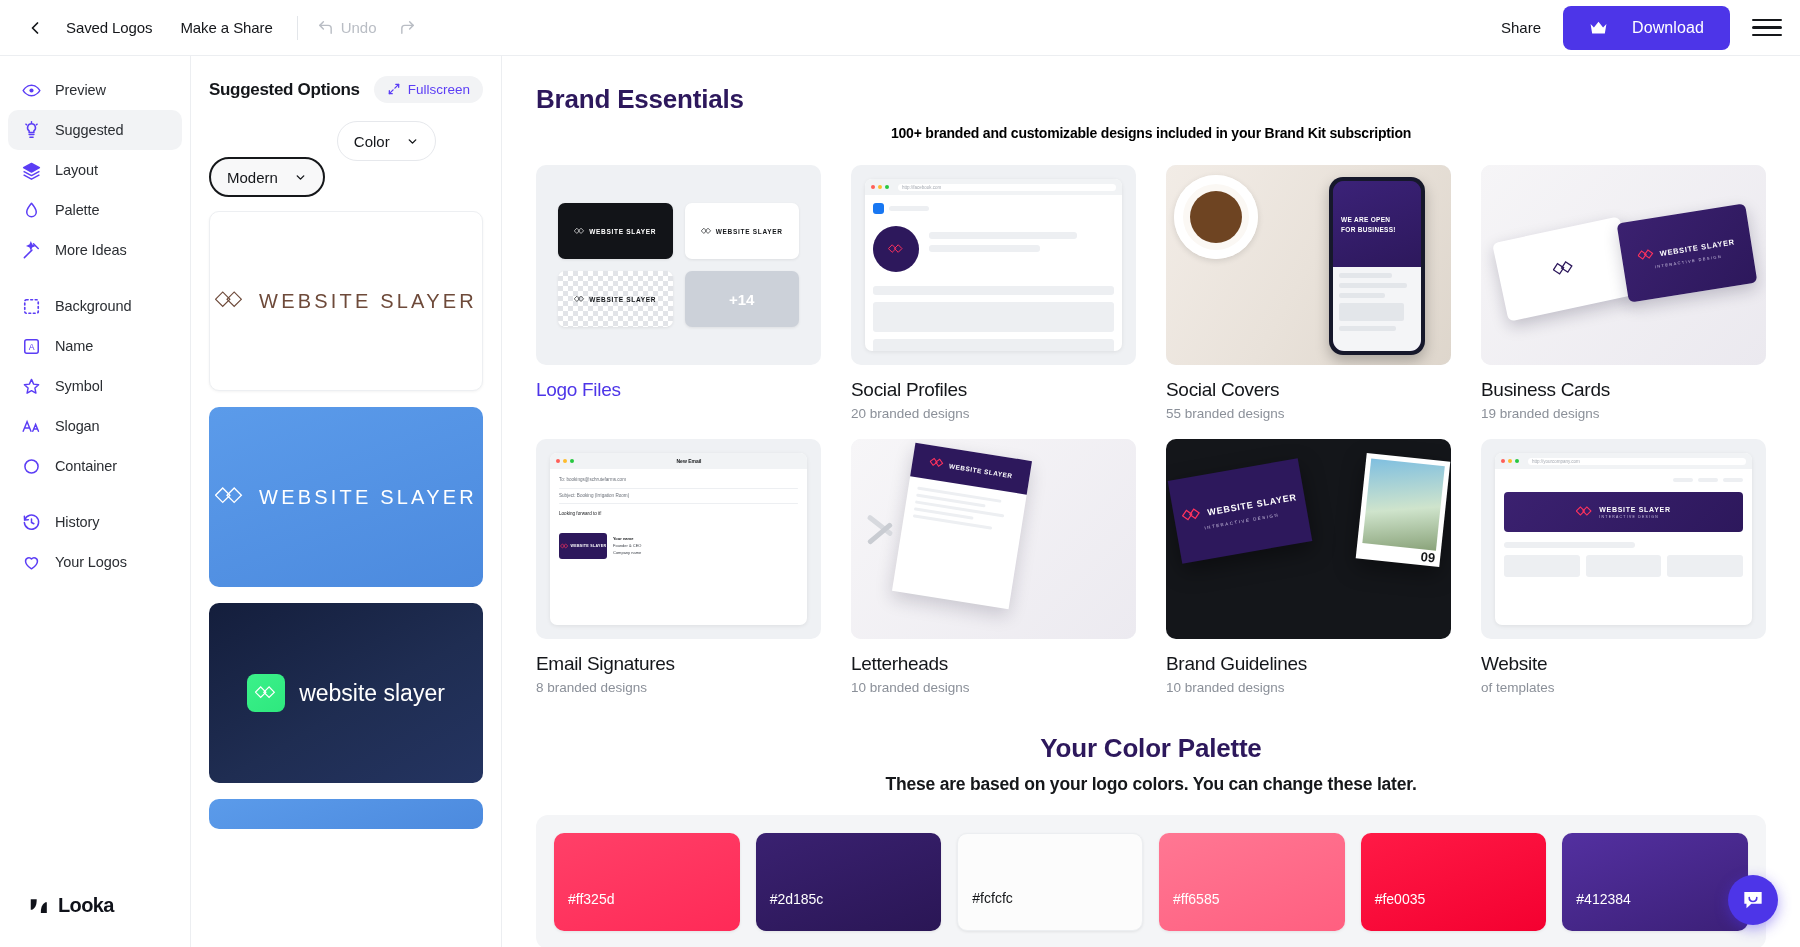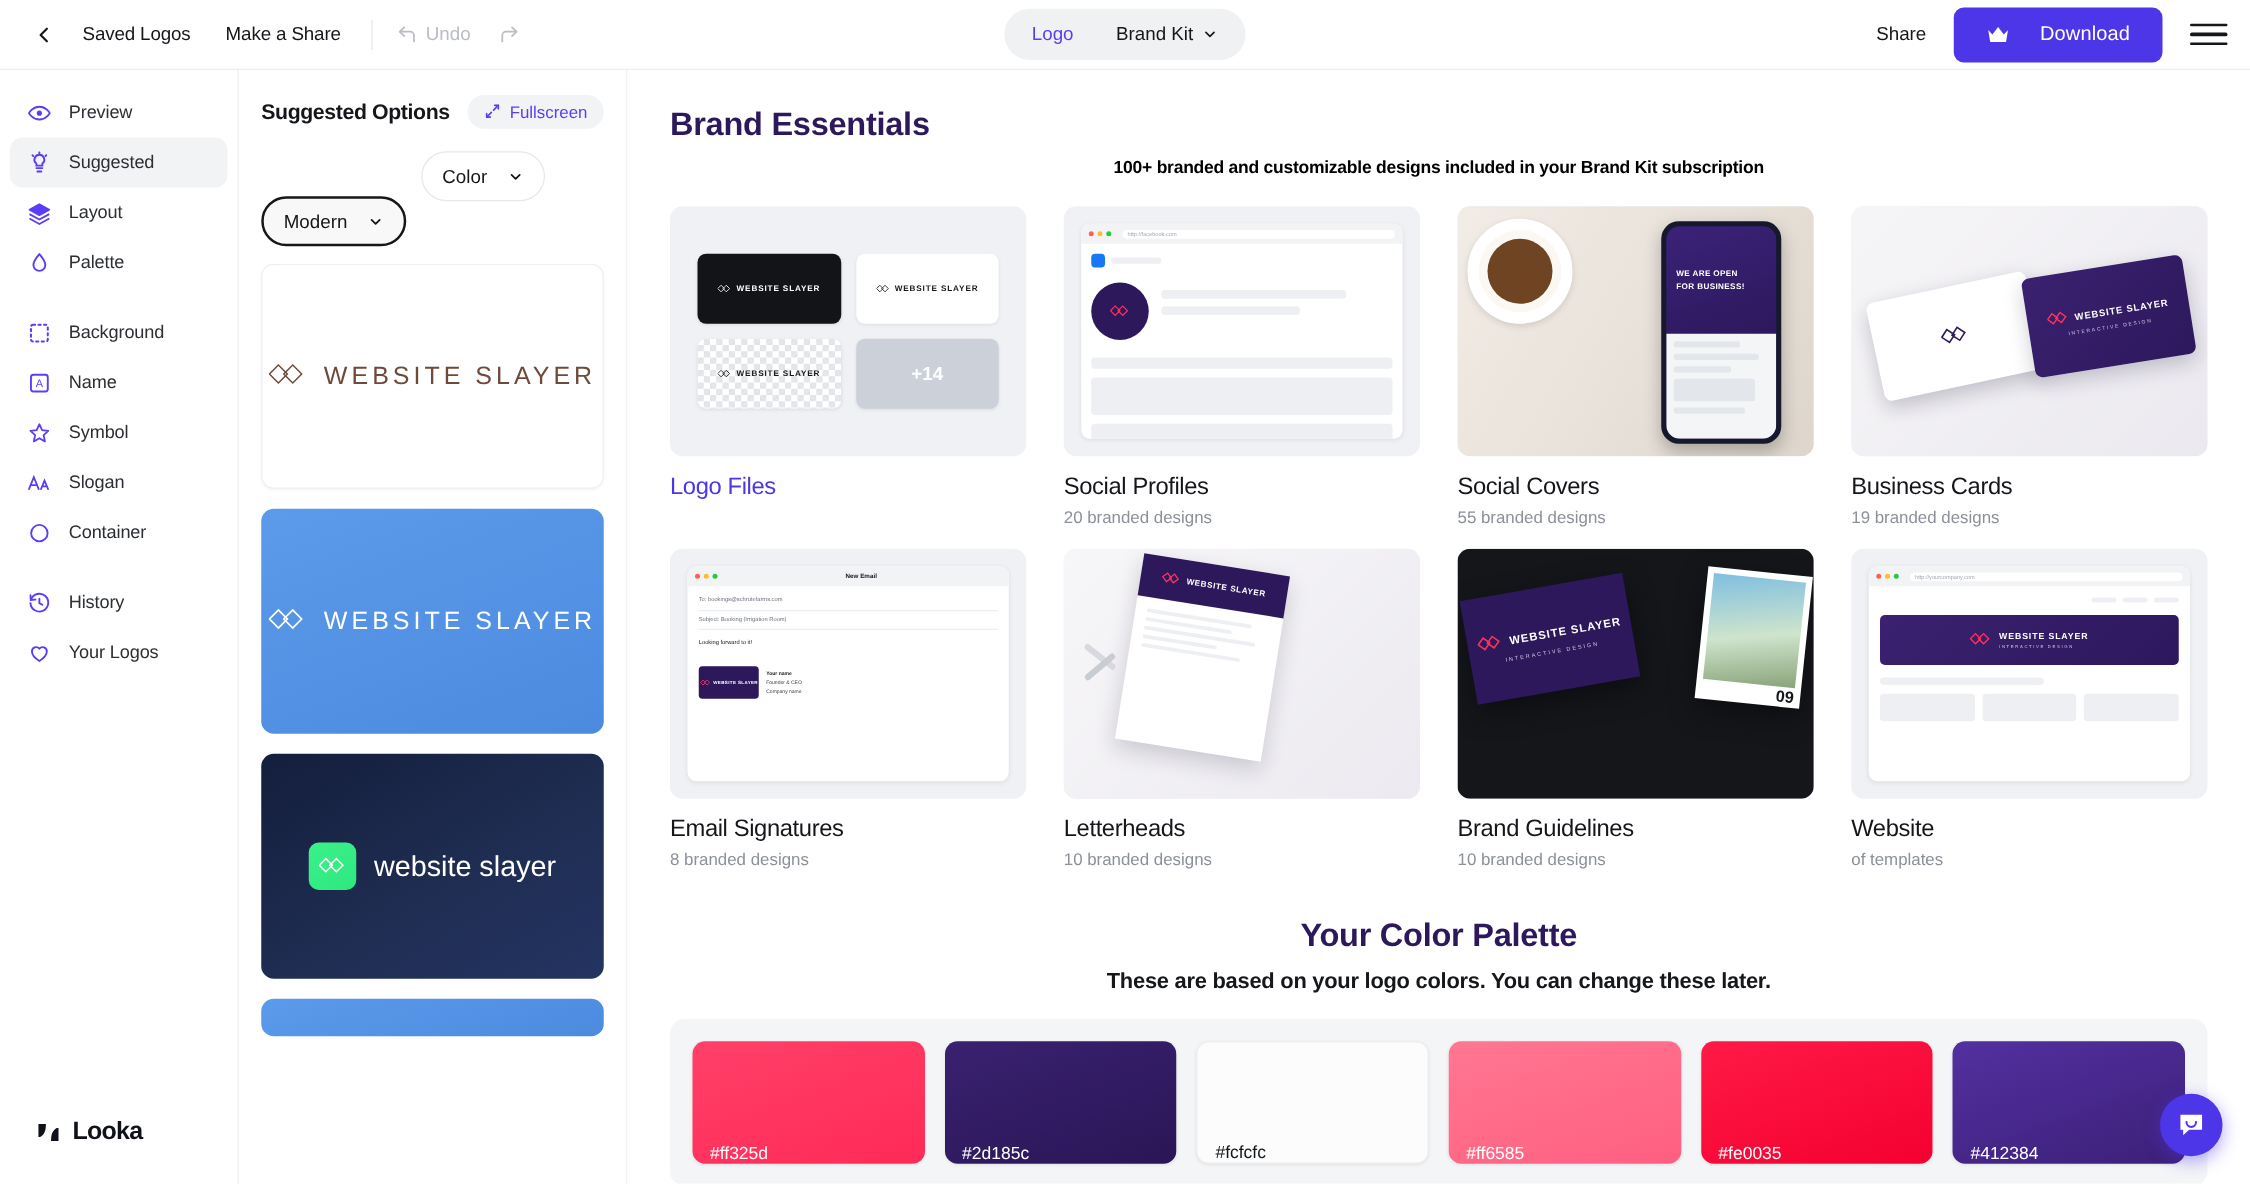--- a/index.html
+++ b/index.html
@@ -213,21 +213,21 @@
   .pal-title { text-align:center; color:#2d185c; font-size:26px; font-weight:bold; margin-top:38px; letter-spacing:-0.2px;}
   .pal-sub { text-align:center; color:#15171a; font-size:17.5px; font-weight:bold; margin-top:10px; letter-spacing:-0.2px;}
   .pal-wrap {
     margin-top: 20px; background:#f4f5f7; border-radius:12px; padding: 18px;
     display:grid; grid-template-columns: repeat(6,1fr); gap: 16px;
   }
   .swatch {
     height: 98px; border-radius: 10px; position:relative; cursor:pointer;
     box-shadow: 0 1px 3px rgba(0,0,0,.08);
   }
-  .swatch span { position:absolute; left:14px; bottom:1px; font-size:14px; }
+  .swatch span { position:absolute; left:14px; bottom:24px; font-size:14px; }
 
   .chat-fab {
     position: absolute; right: 22px; bottom: 22px; width: 50px; height: 50px;
     border-radius: 50%; background:#4d35e8; display:flex; align-items:center; justify-content:center;
     box-shadow: 0 4px 14px rgba(77,53,232,.45); cursor:pointer; z-index: 50;
   }
 </style>
 </head>
 <body>
 
@@ -253,29 +253,20 @@
         </div>
         <div class="redo-btn">
           <svg width="17" height="17" viewBox="0 0 24 24" fill="none" stroke="currentColor" stroke-width="2" stroke-linecap="round" stroke-linejoin="round">
               <polyline points="15 14 20 9 15 4"></polyline>
               <path d="M4 20v-7a4 4 0 0 1 4-4h12"></path>
             </svg>
         </div>
       </div>
     </div>
 
-    <div class="tb-center">
-      <div class="seg logo-seg">Logo</div>
-      <div class="seg kit-seg">
-        <span>Brand Kit</span>
-        <svg width="13" height="13" viewBox="0 0 24 24" fill="none" stroke="currentColor" stroke-width="2.4" stroke-linecap="round" stroke-linejoin="round">
-            <polyline points="6 9 12 15 18 9"></polyline>
-          </svg>
-      </div>
-    </div>
 
     <div class="tb-right">
       <div class="share-link">Share</div>
       <button class="download-btn">
         <svg width="19" height="16" viewBox="0 0 24 20" fill="currentColor">
             <path d="M2 5l4.2 4.4L12 2l5.8 7.4L22 5l-2 12H4L2 5z"></path>
           </svg>
         <span>Download</span>
       </button>
       <div class="hamburger">
@@ -324,20 +315,29 @@
 
       <div class="side-item">
         <span class="ic">
             <svg width="19" height="19" viewBox="0 0 24 24" fill="none" stroke="currentColor" stroke-width="1.9" stroke-linejoin="round">
               <path d="M12 2.8s6 7 6 11a6 6 0 0 1-12 0c0-4 6-11 6-11z"></path>
             </svg>
           </span>
         <span>Palette</span>
       </div>
 
+      <div class="side-item">
+        <span class="ic">
+            <svg width="19" height="19" viewBox="0 0 24 24" fill="none" stroke="currentColor" stroke-width="1.9" stroke-linecap="round">
+              <path d="M14.5 3.5l6 6M3 21l9.5-9.5"></path>
+              <path d="M11.2 2.5l1.1 2.6 2.6 1.1-2.6 1.1-1.1 2.6-1.1-2.6L7.5 6.2l2.6-1.1z" fill="currentColor"></path>
+            </svg>
+          </span>
+        <span>More Ideas</span>
+      </div>
 
       <div class="side-gap"></div>
 
       <div class="side-item">
         <span class="ic">
             <svg width="19" height="19" viewBox="0 0 24 24" fill="none" stroke="currentColor" stroke-width="2.1" stroke-linecap="round" stroke-dasharray="2.2 3.4">
               <rect x="3.5" y="3.5" width="17" height="17" rx="2"></rect>
             </svg>
           </span>
         <span>Background</span>

